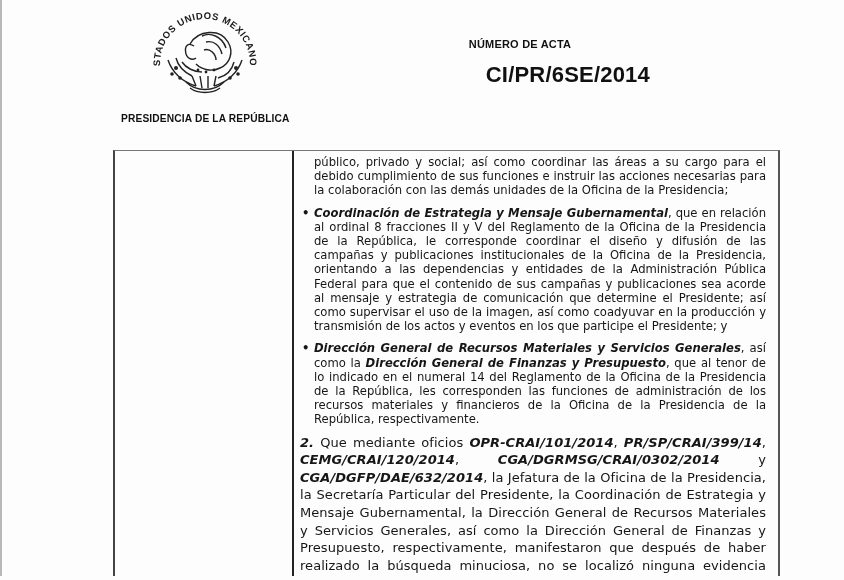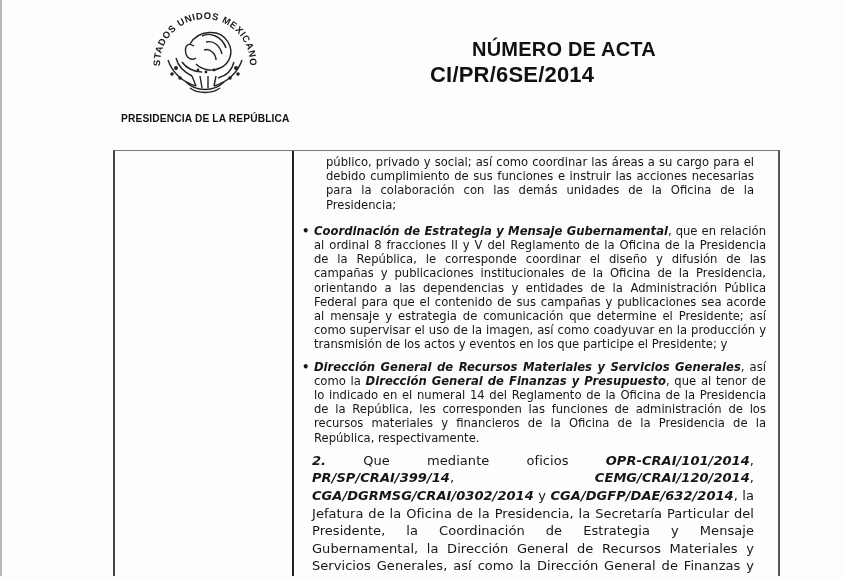--- a/index.html
+++ b/index.html
@@ -33,34 +33,34 @@
       left: 121px; top: 113px;
       width: 159px;
       font-family: "Liberation Sans", sans-serif;
       font-weight: bold;
       font-size: 10.2px;
       letter-spacing: 0.15px;
       white-space: nowrap;
     }
     .acta-title {
       position: absolute;
-      left: 454px; top: 38px;
+      left: 410px; top: 38px;
       width: 220px;
       text-align: center;
       font-family: "Liberation Sans", sans-serif;
       font-weight: bold;
-      font-size: 20px;
+      font-size: 11px;
       letter-spacing: 0.2px;
       white-space: nowrap;
     }
     .acta-number {
       position: absolute;
       left: 430px; top: 62px;
       width: 220px;
-      text-align: left;
+      text-align: right;
       font-family: "Liberation Sans", sans-serif;
       font-weight: bold;
       font-size: 22px;
       letter-spacing: 0.2px;
       white-space: nowrap;
     }
     
     .table-box {
       position: absolute;
       left: 113px; top: 150px;
@@ -80,21 +80,21 @@
       position: absolute;
       left: 300px; top: 151px;
       width: 466px;
       font-family: "DejaVu Sans", "Liberation Sans", sans-serif;
       font-size: 11.6px;
       line-height: 14.2px;
       color: #161616;
     }
     .para {
       text-align: justify;
-      margin: 12px;
+      margin: 0;
     }
     .para-indent { padding-left: 14px; }
     .bullet {
       position: relative;
       padding-left: 14px;
       text-align: justify;
       margin: 0;
     }
     .bullet-dot {
       position: absolute;

